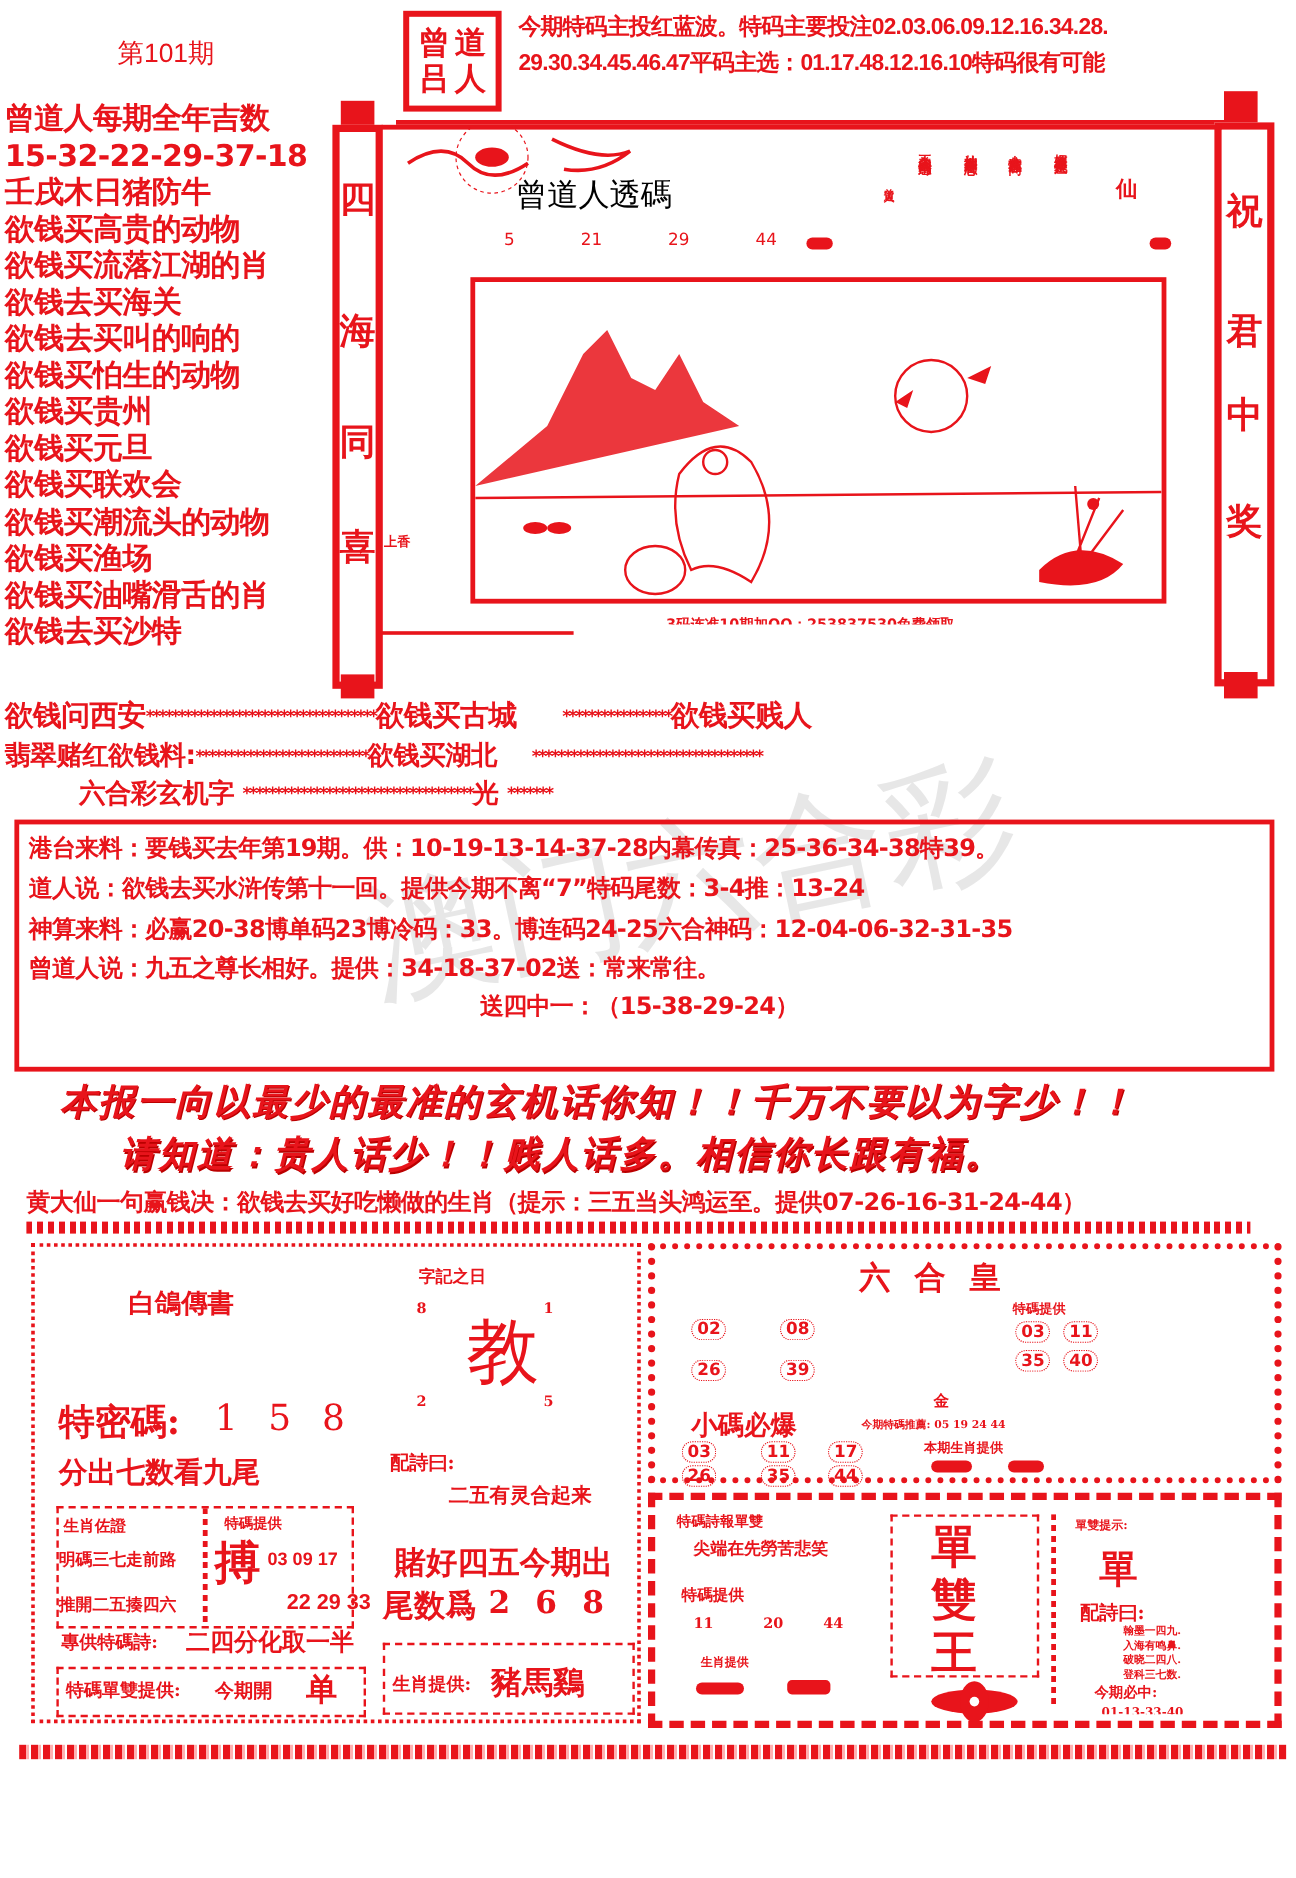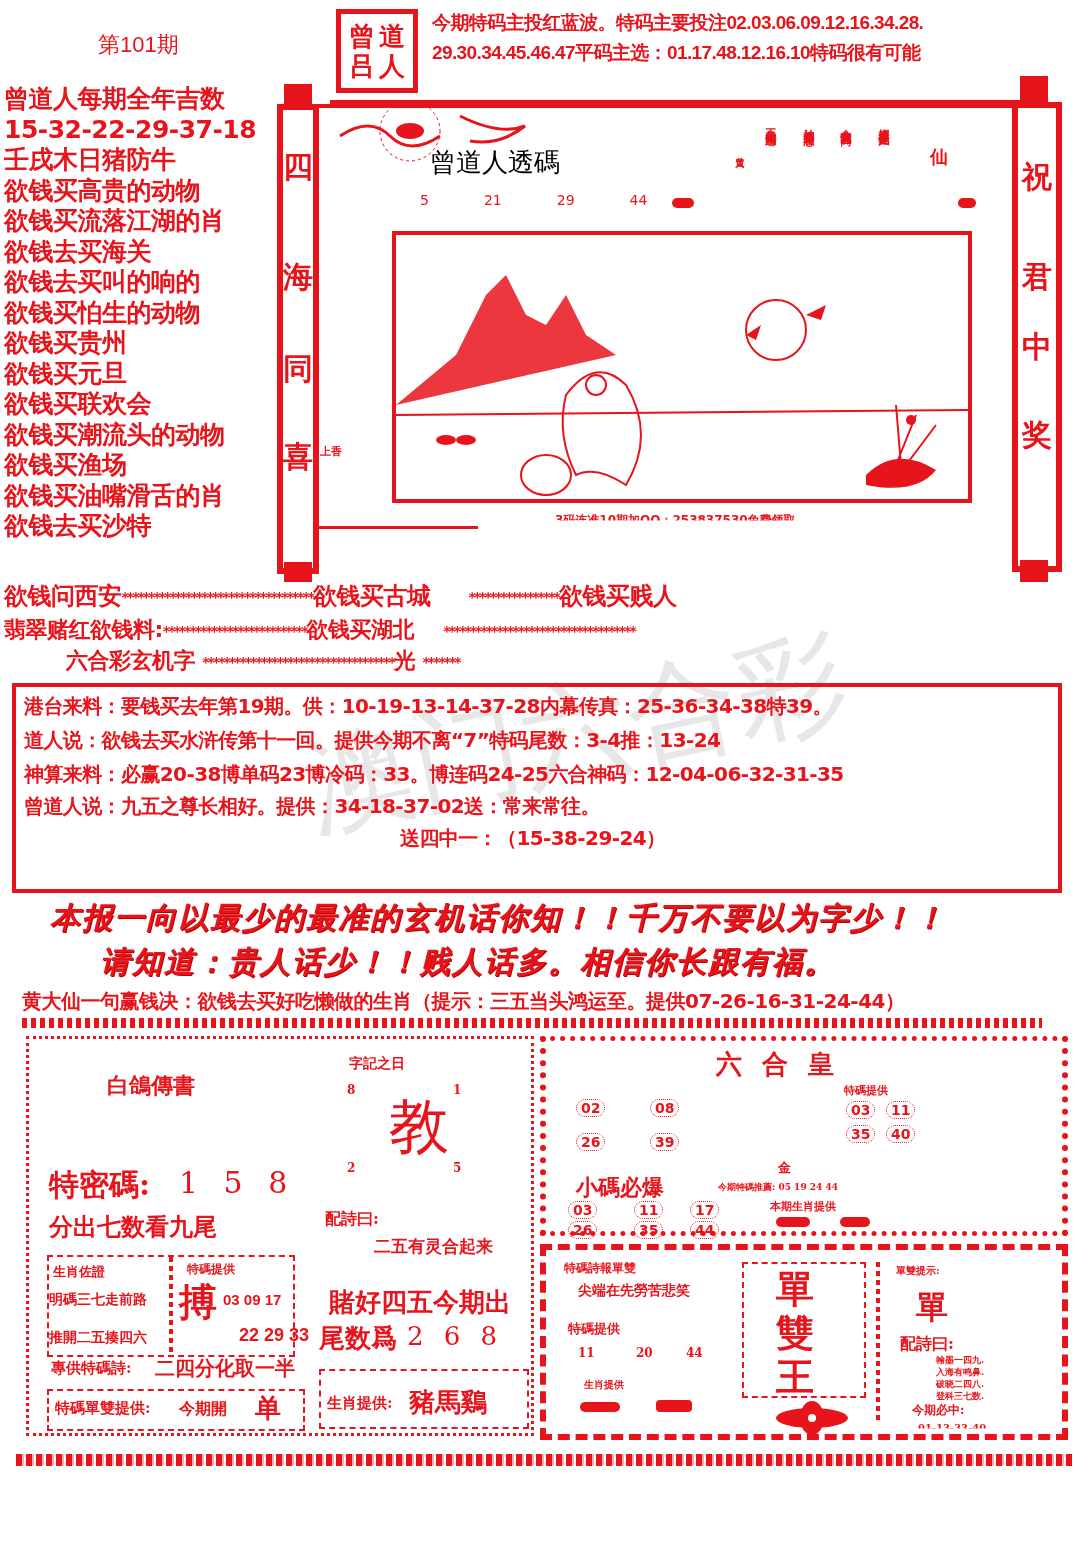--- a/index.html
+++ b/index.html
@@ -216,21 +216,21 @@
   <div class="bl-txt" style="left:24px;top:224px;font-size:13px;">生肖佐證</div>
   <div class="bl-txt" style="left:20px;top:252px;font-size:14px;">明碼三七走前路</div>
   <div class="bl-txt" style="left:20px;top:290px;font-size:14px;">推開二五揍四六</div>
   <div class="bl-txt" style="left:158px;top:222px;font-size:12px;">特碼提供</div>
   <div class="bl-txt" style="left:150px;top:238px;font-size:38px;">搏</div>
   <div class="bl-txt" style="left:194px;top:252px;font-size:15px;font-family:'Liberation Sans',sans-serif;">03 09 17</div>
   <div class="bl-txt" style="left:194px;top:286px;font-size:18px;font-family:'Liberation Sans',sans-serif;margin-left:16px;">22 29 33</div>
 
   <div class="bl-txt" style="left:300px;top:246px;font-size:26px;font-family:'DejaVu Sans',sans-serif;">賭好四五今期出</div>
   <div class="bl-txt" style="left:290px;top:282px;font-size:26px;">尾数爲</div>
-  <div class="bl-txt" style="left:378px;top:282px;font-size:26px;letter-spacing:6px;font-weight:normal;">2 6 8</div>
+  <div class="bl-txt" style="left:378px;top:282px;font-size:26px;letter-spacing:6px;font-weight:bold;">2 6 8</div>
 
   <div class="bl-txt" style="left:22px;top:320px;font-size:15px;">專供特碼詩:</div>
   <div class="bl-txt" style="left:126px;top:316px;font-size:20px;">二四分化取一半</div>
 
   <div class="dbox" style="left:18px;top:350px;width:258px;height:42px;"></div>
   <div class="bl-txt" style="left:26px;top:360px;font-size:15px;">特碼單雙提供:</div>
   <div class="bl-txt" style="left:150px;top:360px;font-size:16px;">今期開</div>
   <div class="bl-txt" style="left:226px;top:352px;font-size:26px;">单</div>
 
   <div class="dbox" style="left:290px;top:330px;width:210px;height:60px;"></div>

